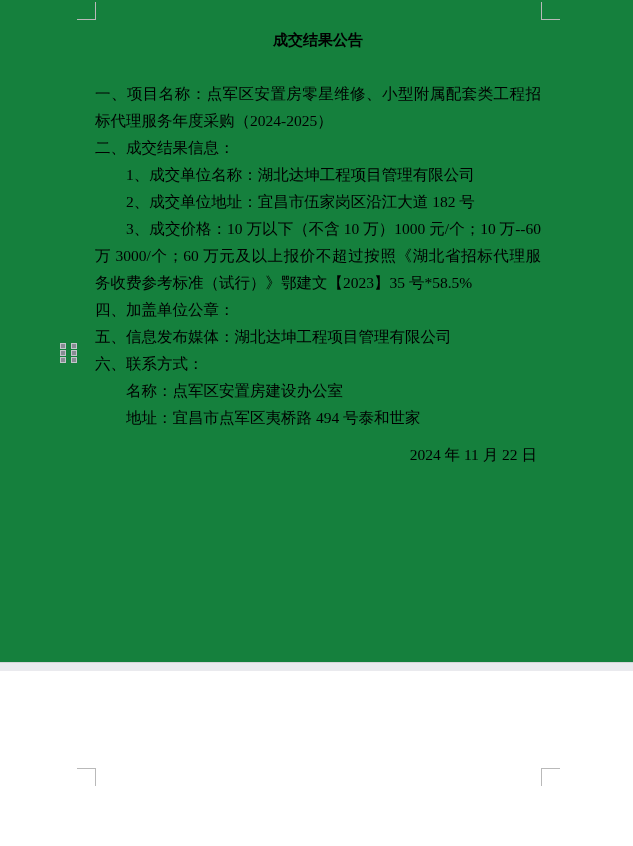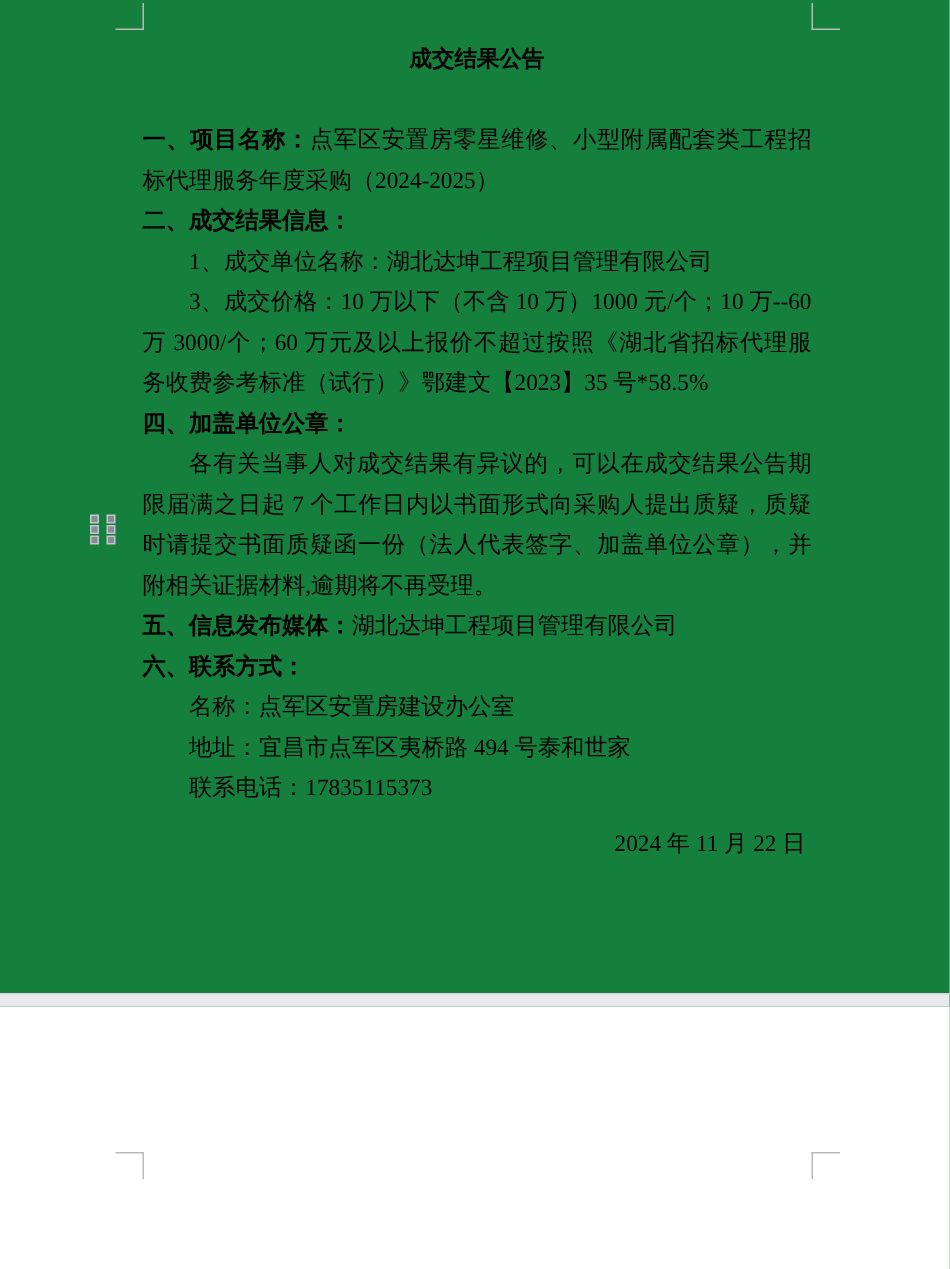--- a/index.html
+++ b/index.html
@@ -43,21 +43,21 @@
     font-weight: bold;
     text-align: center;
     line-height: 28px;
     margin: 6px 0 26px 0;
   }
   .doc p {
     margin: 0;
     text-align: justify;
   }
   .doc p.ind { text-indent: 2em; }
-  .doc .lbl { font-weight: bold; }
+  .doc .lbl { font-weight: normal; }
   .doc .date-line {
     margin-top: 10px;
     text-align: right;
     padding-right: 4px;
   }
 
   
   .handle {
     position: absolute;
     left: 61px;
@@ -107,36 +107,35 @@
 
   <div class="doc">
     <div class="doc-title">成交结果公告</div>
 
     <p><b class="lbl">一、项目名称：</b><span>点军区安置房零星维修、小型附属配套类工程招标代理服务年度采购（2024-2025）</span></p>
 
     <p><b class="lbl">二、成交结果信息：</b><span></span></p>
 
     <p class="ind"><span>1、成交单位名称：湖北达坤工程项目管理有限公司</span></p>
 
+    <p class="ind"><span>2、成交单位地址：宜昌市伍家岗区沿江大道 182 号</span></p>
 
     <p class="ind"><span>3、成交价格：10 万以下（不含 10 万）1000 元/个；10 万--60 万 3000/个；60 万元及以上报价不超过按照《湖北省招标代理服务收费参考标准（试行）》鄂建文【2023】35 号*58.5%</span></p>
 
 
     <p><b class="lbl">四、加盖单位公章：</b><span></span></p>
 
-    <p class="ind"><span>各有关当事人对成交结果有异议的，可以在成交结果公告期限届满之日起 7 个工作日内以书面形式向采购人提出质疑，质疑时请提交书面质疑函一份（法人代表签字、加盖单位公章），并附相关证据材料,逾期将不再受理。</span></p>
 
     <p><b class="lbl">五、信息发布媒体：</b><span>湖北达坤工程项目管理有限公司</span></p>
 
     <p><b class="lbl">六、联系方式：</b><span></span></p>
 
     <p class="ind"><span>名称：点军区安置房建设办公室</span></p>
 
     <p class="ind"><span>地址：宜昌市点军区夷桥路 494 号泰和世家</span></p>
 
 
-    <p class="ind"><span>联系电话：17835115373</span></p>
 
     <p class="date-line">2024 年 11 月 22 日</p>
   </div>
 
   <div class="bottom-strip"></div>
 </div>
 
 </body></html>

